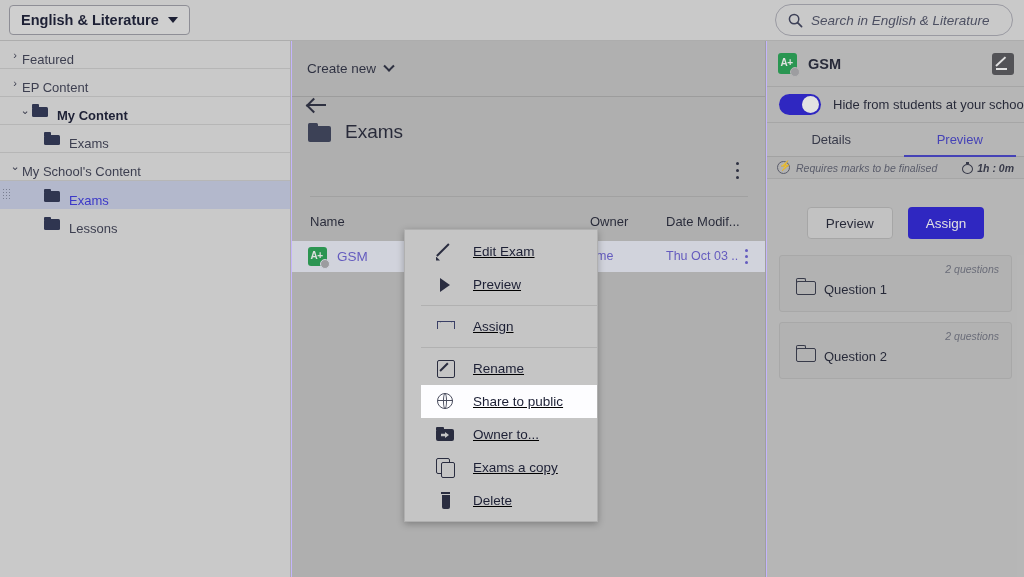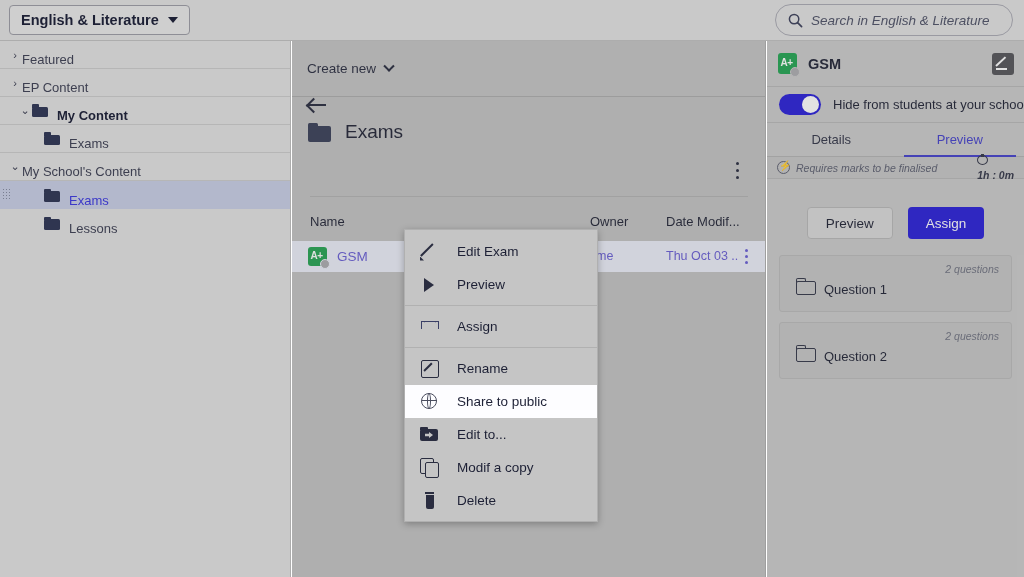--- a/index.html
+++ b/index.html
@@ -5,21 +5,21 @@
   * { box-sizing: border-box; margin: 0; padding: 0; }
   html, body {
     width: 1024px; height: 577px;
     font-family: "Liberation Sans", sans-serif;
     background: #c7c7c7;
     overflow: hidden;
   }
   #app {
     position: relative;
     width: 1024px; height: 577px;
-    background: #ffffff;
+    background: #c4b5fd;
   }
 
   
   .topbar {
     position: absolute; left: 0; top: 0; width: 1024px; height: 41px;
     background: #c9c9c9;
     border-bottom: 1px solid #adadad;
   }
   .subject-select {
     position: absolute; left: 9px; top: 5px;
@@ -395,22 +395,22 @@
     border: 1.3px solid #55586a; border-radius: 50%;
     margin-right: 6px;
   }
   .bolt-ico::before {
     content: "\26A1"; position: absolute; left: 1.5px; top: -2.5px;
     font-size: 10px; color: #55586a; font-style: normal;
   }
   .req-text { white-space: nowrap; }
   .timer {
     margin-left: auto;
-    display: flex; align-items: flex-start; gap: 4px;
-    font-weight: 700; color: #2a2d40; font-size: 10.5px; flex-direction: column;
+    display: flex; align-items: flex-end; gap: 4px;
+    font-weight: 700; color: #2a2d40; font-size: 10.5px;
   }
   .timer-ico {
     position: relative; width: 11px; height: 12px; flex: 0 0 11px;
   }
   .timer-ico .dial {
     position: absolute; left: 0; bottom: 0;
     width: 11px; height: 10px; border-radius: 50%;
     border: 1.4px solid #2a2d40;
   }
   .timer-ico .stem {
@@ -480,22 +480,23 @@
     pointer-events: none;
   }
 
   
   .ctx {
     position: absolute; left: 404px; top: 229px;
     width: 194px;
     background: #c5c5c5;
     border: 1px solid #b0b0b0;
     box-shadow: 0 2px 7px rgba(0,0,0,0.28);
-    padding: 5px 0 4px 0;
+    padding: 5px 0 4px 16px;
     z-index: 20;
+    text-decoration: underline;
   }
   .ctx-item {
     height: 33px;
     display: flex; align-items: center;
     padding-left: 15px;
     font-size: 13.5px; color: #1d2035;
     cursor: pointer;
   }
   .ctx-item.hl { background: #fdfdff; }
   .ctx-sep { height: 1px; background: #b1b1b1; margin: 4px 0; }
@@ -818,26 +819,26 @@
           <span class="g-m1"></span>
           <span class="g-m2"></span>
       </span>
       <span class="ctx-label">Share to public</span>
     </div>
 
     <div class="ctx-item">
       <span class="ctx-ico i-move">
         <span class="m-arrow"></span>
       </span>
-      <span class="ctx-label">Edit to...</span>
+      <span class="ctx-label">Owner to...</span>
     </div>
 
     <div class="ctx-item">
       <span class="ctx-ico i-copy"></span>
-      <span class="ctx-label">Modif a copy</span>
+      <span class="ctx-label">Exams a copy</span>
     </div>
 
     <div class="ctx-item">
       <span class="ctx-ico i-trash"></span>
       <span class="ctx-label">Delete</span>
     </div>
   </div>
 
 </div>
 

